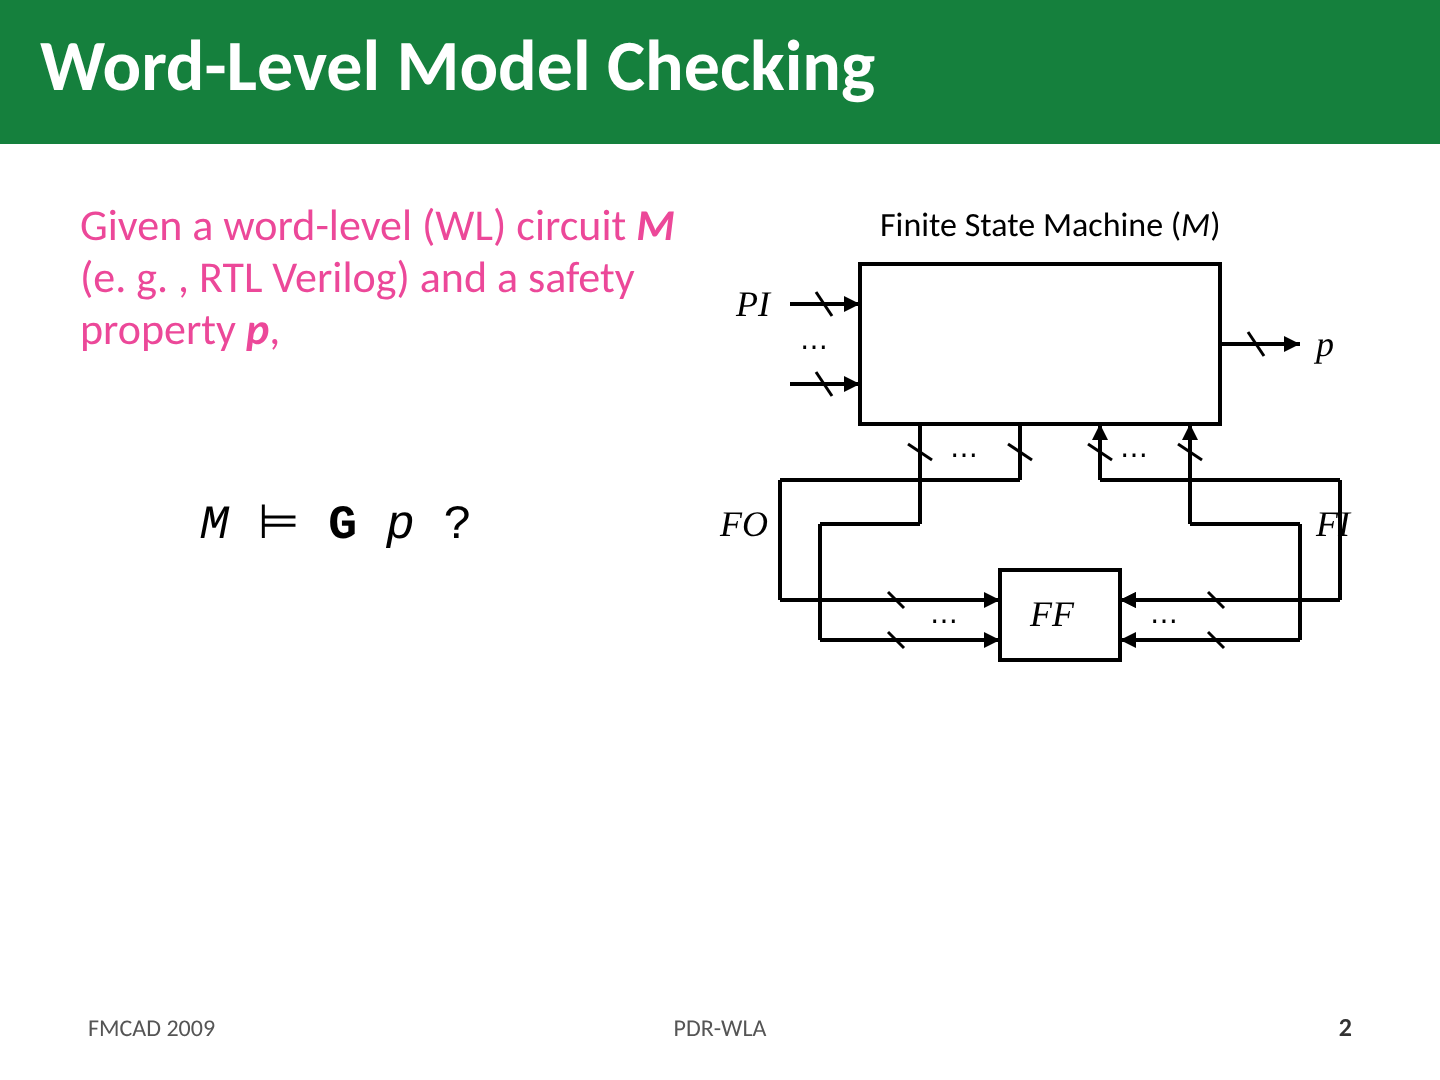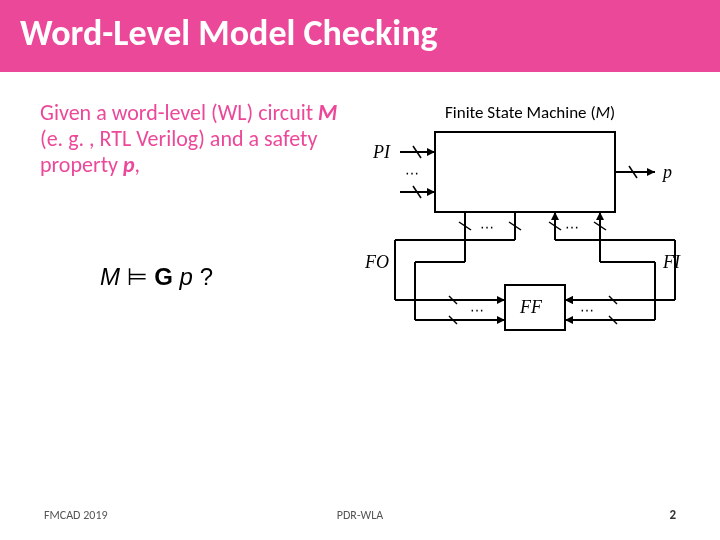--- a/index.html
+++ b/index.html
@@ -1,48 +1,48 @@
 <!DOCTYPE html>
 <html><head>
 <meta charset="utf-8">
 <style>
   * { margin: 0; padding: 0; box-sizing: border-box; }
   html, body { width: 720px; height: 540px; font-family: "Segoe UI", Calibri, Arial, sans-serif; background: #fff; }
   .slide { width: 720px; height: 540px; position: relative; background: #fff; }
   .title-bar {
-    background: #ec4899;
+    background: #15803d;
     color: #fff;
     padding: 14px 20px 18px 20px;
     font-size: 36px;
     font-weight: 600;
     line-height: 1.1;
   }
   .body {
     display: flex;
     padding: 28px 20px 0 40px;
     gap: 10px;
   }
   .left-col { width: 300px; }
   .para {
     font-size: 22px;
     line-height: 1.18;
     color: #ec4899;
   }
   .para .bi { font-weight: 700; font-style: italic; }
   .gap { height: 40px; }
   .formula {
-    margin-top: 46px;
+    margin-top: 30px;
     margin-left: 60px;
-    font-family: Liberation Sans, sans-serif;
+    font-family: Liberation Mono, monospace;
     font-size: 24px;
     font-style: italic;
   }
   .formula .sym { font-style: normal; }
   .formula .bold { font-weight: 700; font-style: normal; }
-  .right-col { flex: 1; text-align: center; }
+  .right-col { flex: 1; }
   .diagram { width: 340px; height: 260px; }
   .footer {
     position: absolute;
     bottom: 18px;
     left: 0;
     width: 100%;
     padding: 0 44px 0 44px;
     display: flex;
     justify-content: space-between;
     align-items: center;
@@ -152,18 +152,18 @@
         <text x="225" y="215" class="dots">⋯</text>
 
         <polygon points="210,200 218,196 218,204" fill="#000"></polygon>
         <polygon points="210,220 218,216 218,224" fill="#000"></polygon>
 
       </svg>
     </div>
   </div>
 
   <div class="footer">
-    <span>FMCAD 2019</span>
+    <span>FMCAD 2009</span>
     <span class="center">PDR-WLA</span>
     <span class="page">2</span>
   </div>
 
 </div>
 
 </body></html>

